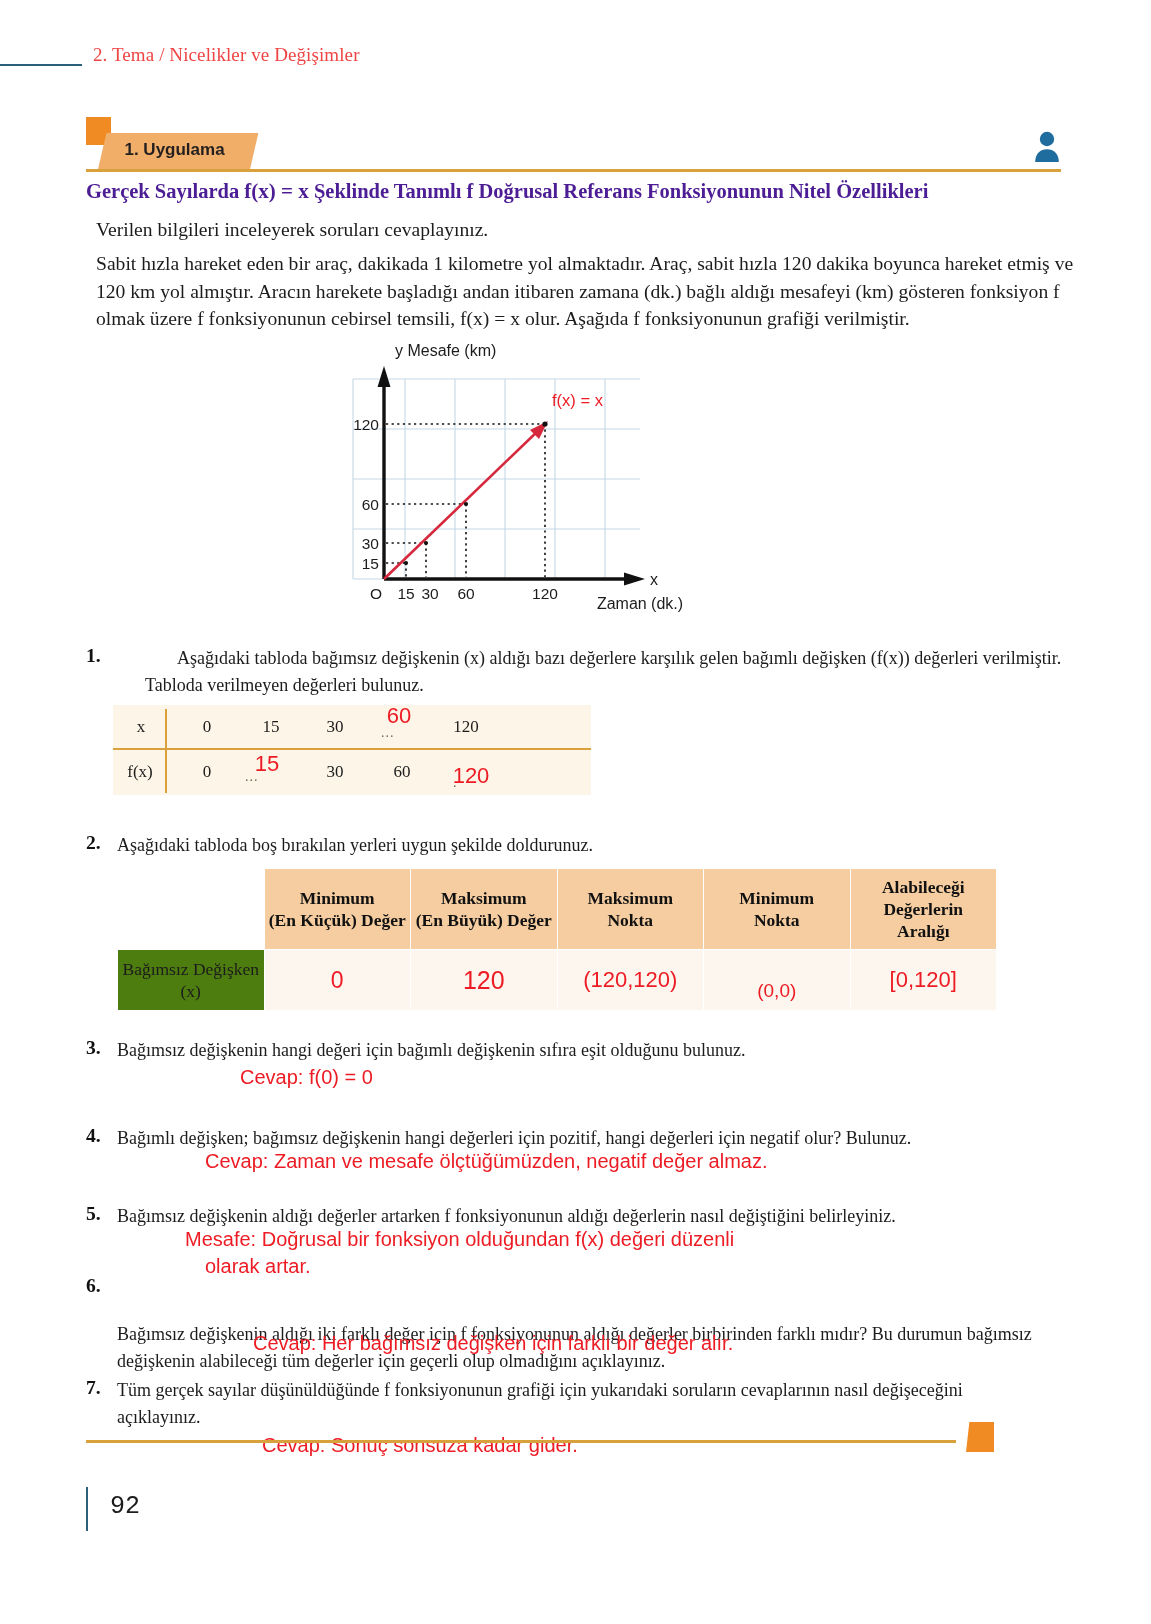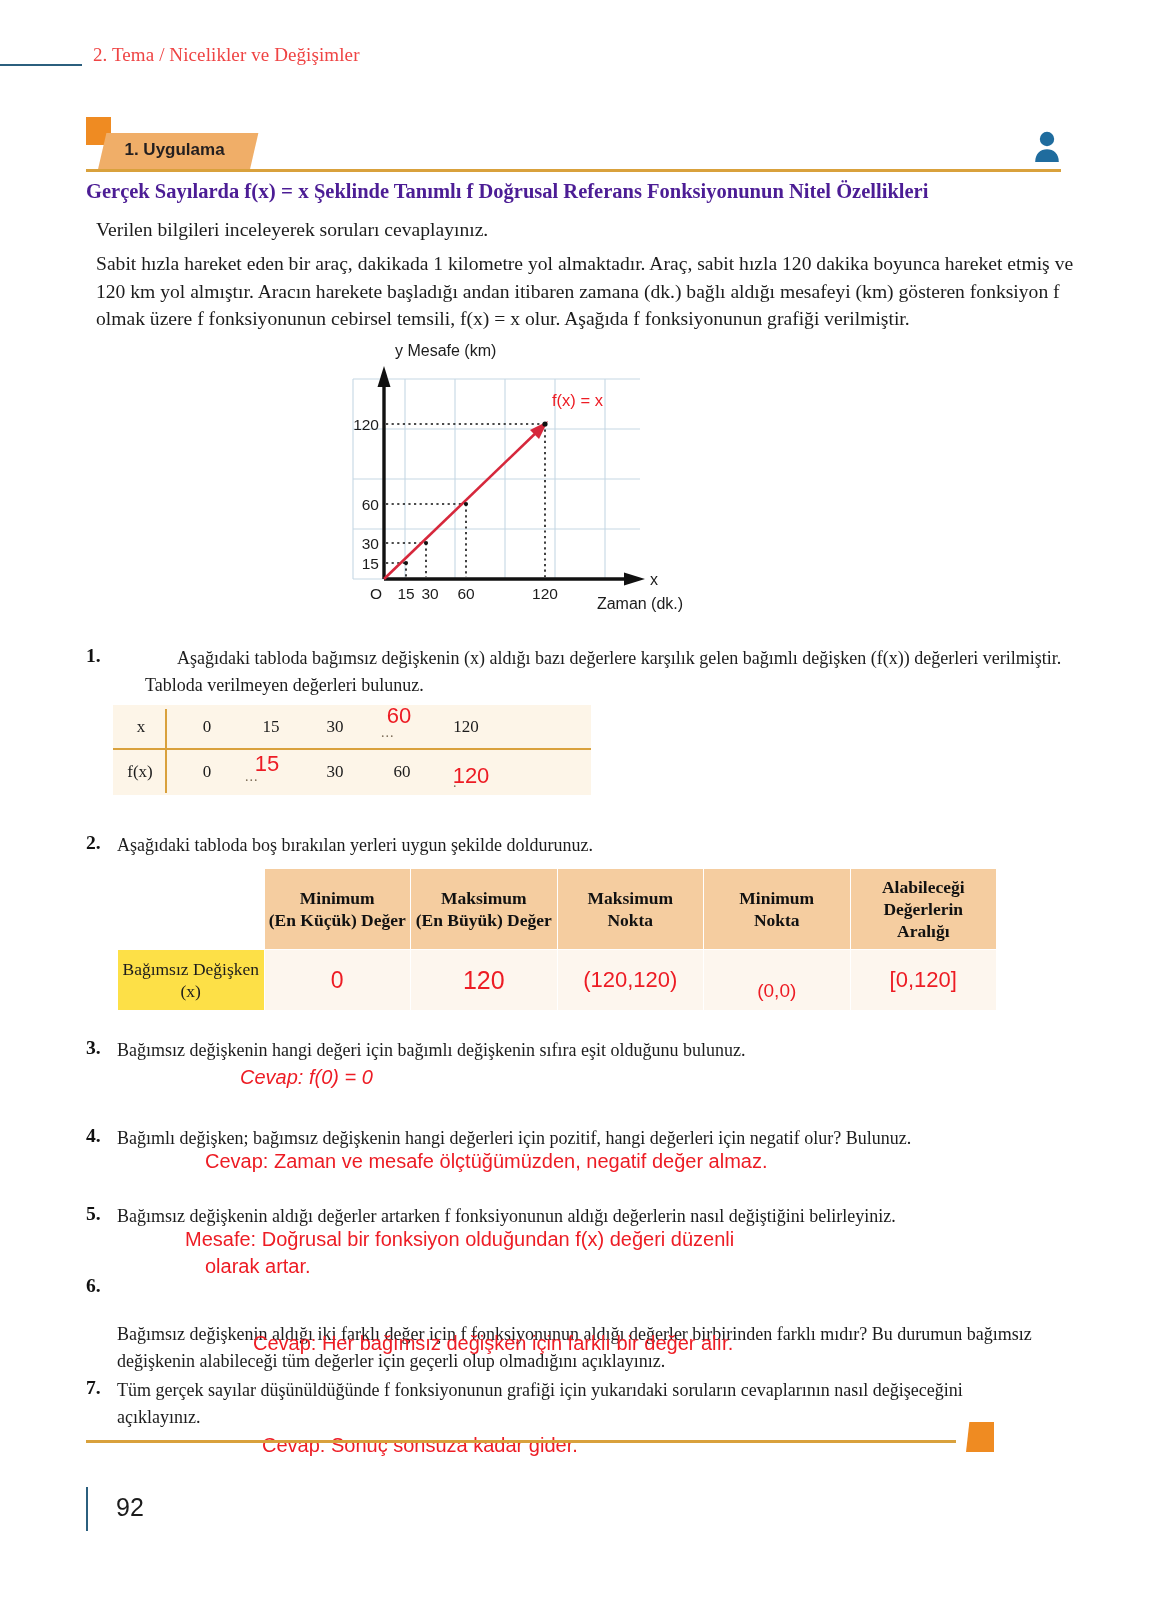--- a/index.html
+++ b/index.html
@@ -213,21 +213,21 @@
     border-collapse: collapse;
     table-layout: fixed;
   }
   .table2 th, .table2 td {
     border: 1.5px solid #ffffff;
     padding: 0;
     vertical-align: middle;
     text-align: center;
   }
   .table2 .rowhead {
-    background: #fde047;
+    background: #4d7c0f;
     width: 165px;
     font-family: "Liberation Serif", serif;
     font-size: 17.5px;
     line-height: 22px;
     color: #1c1c1c;
     padding: 6px 4px;
   }
   .table2 .corner { background: #ffffff; border-color: #ffffff; }
   .table2 thead th {
     background: #f5cda0;
@@ -263,23 +263,23 @@
     width: 28px;
     height: 30px;
     background: #ef8b22;
     clip-path: polygon(12% 0%, 100% 0%, 100% 100%, 0% 100%);
   }
   .page-num {
     position: absolute;
     left: 86px;
     top: 1487px;
     height: 44px;
-    padding-left: 28px;
+    padding-left: 22px;
     border-left: 2.5px solid #2b5f7e;
-    font-family: Liberation Sans, sans-serif;
+    font-family: Liberation Mono, monospace;
     font-size: 25px;
     color: #1c1c1c;
     line-height: 40px;
   }
 </style>
 </head>
 <body>
 
 <div class="running-head">
   <div class="rule"></div>
@@ -441,21 +441,21 @@
       <td class="val" style="font-size:25px;">120</td>
       <td class="val" style="font-size:22px;">(120,120)</td>
       <td class="val" style="font-size:19px; vertical-align:bottom; padding-bottom:8px;">(0,0)</td>
       <td class="val" style="font-size:22px;">[0,120]</td>
     </tr>
   </tbody>
 </table>
 
 <div class="q-num" style="left:86px; top:1037px;">3.</div>
 <div class="q-text" style="left:117px; top:1037px; width:930px;">Bağımsız değişkenin hangi değeri için bağımlı değişkenin sıfıra eşit olduğunu bulunuz.</div>
-<div class="answer" style="left:240px; top:1064px;font-style:italic;">Cevap: f(0) = 0</div>
+<div class="answer" style="left:240px; top:1064px;">Cevap: f(0) = 0</div>
 
 <div class="q-num" style="left:86px; top:1125px;">4.</div>
 <div class="q-text" style="left:117px; top:1125px; width:930px;">Bağımlı değişken; bağımsız değişkenin hangi değerleri için pozitif, hangi değerleri için negatif olur? Bulunuz.</div>
 <div class="answer" style="left:205px; top:1148px;">Cevap: Zaman ve mesafe ölçtüğümüzden, negatif değer almaz.</div>
 
 <div class="q-num" style="left:86px; top:1203px;">5.</div>
 <div class="q-text" style="left:117px; top:1203px; width:930px;">Bağımsız değişkenin aldığı değerler artarken f fonksiyonunun aldığı değerlerin nasıl değiştiğini belirleyiniz.</div>
 <div class="answer" style="left:185px; top:1226px;">Mesafe: Doğrusal bir fonksiyon olduğundan f(x) değeri düzenli</div>
 <div class="answer" style="left:205px; top:1253px;">olarak artar.</div>
 

